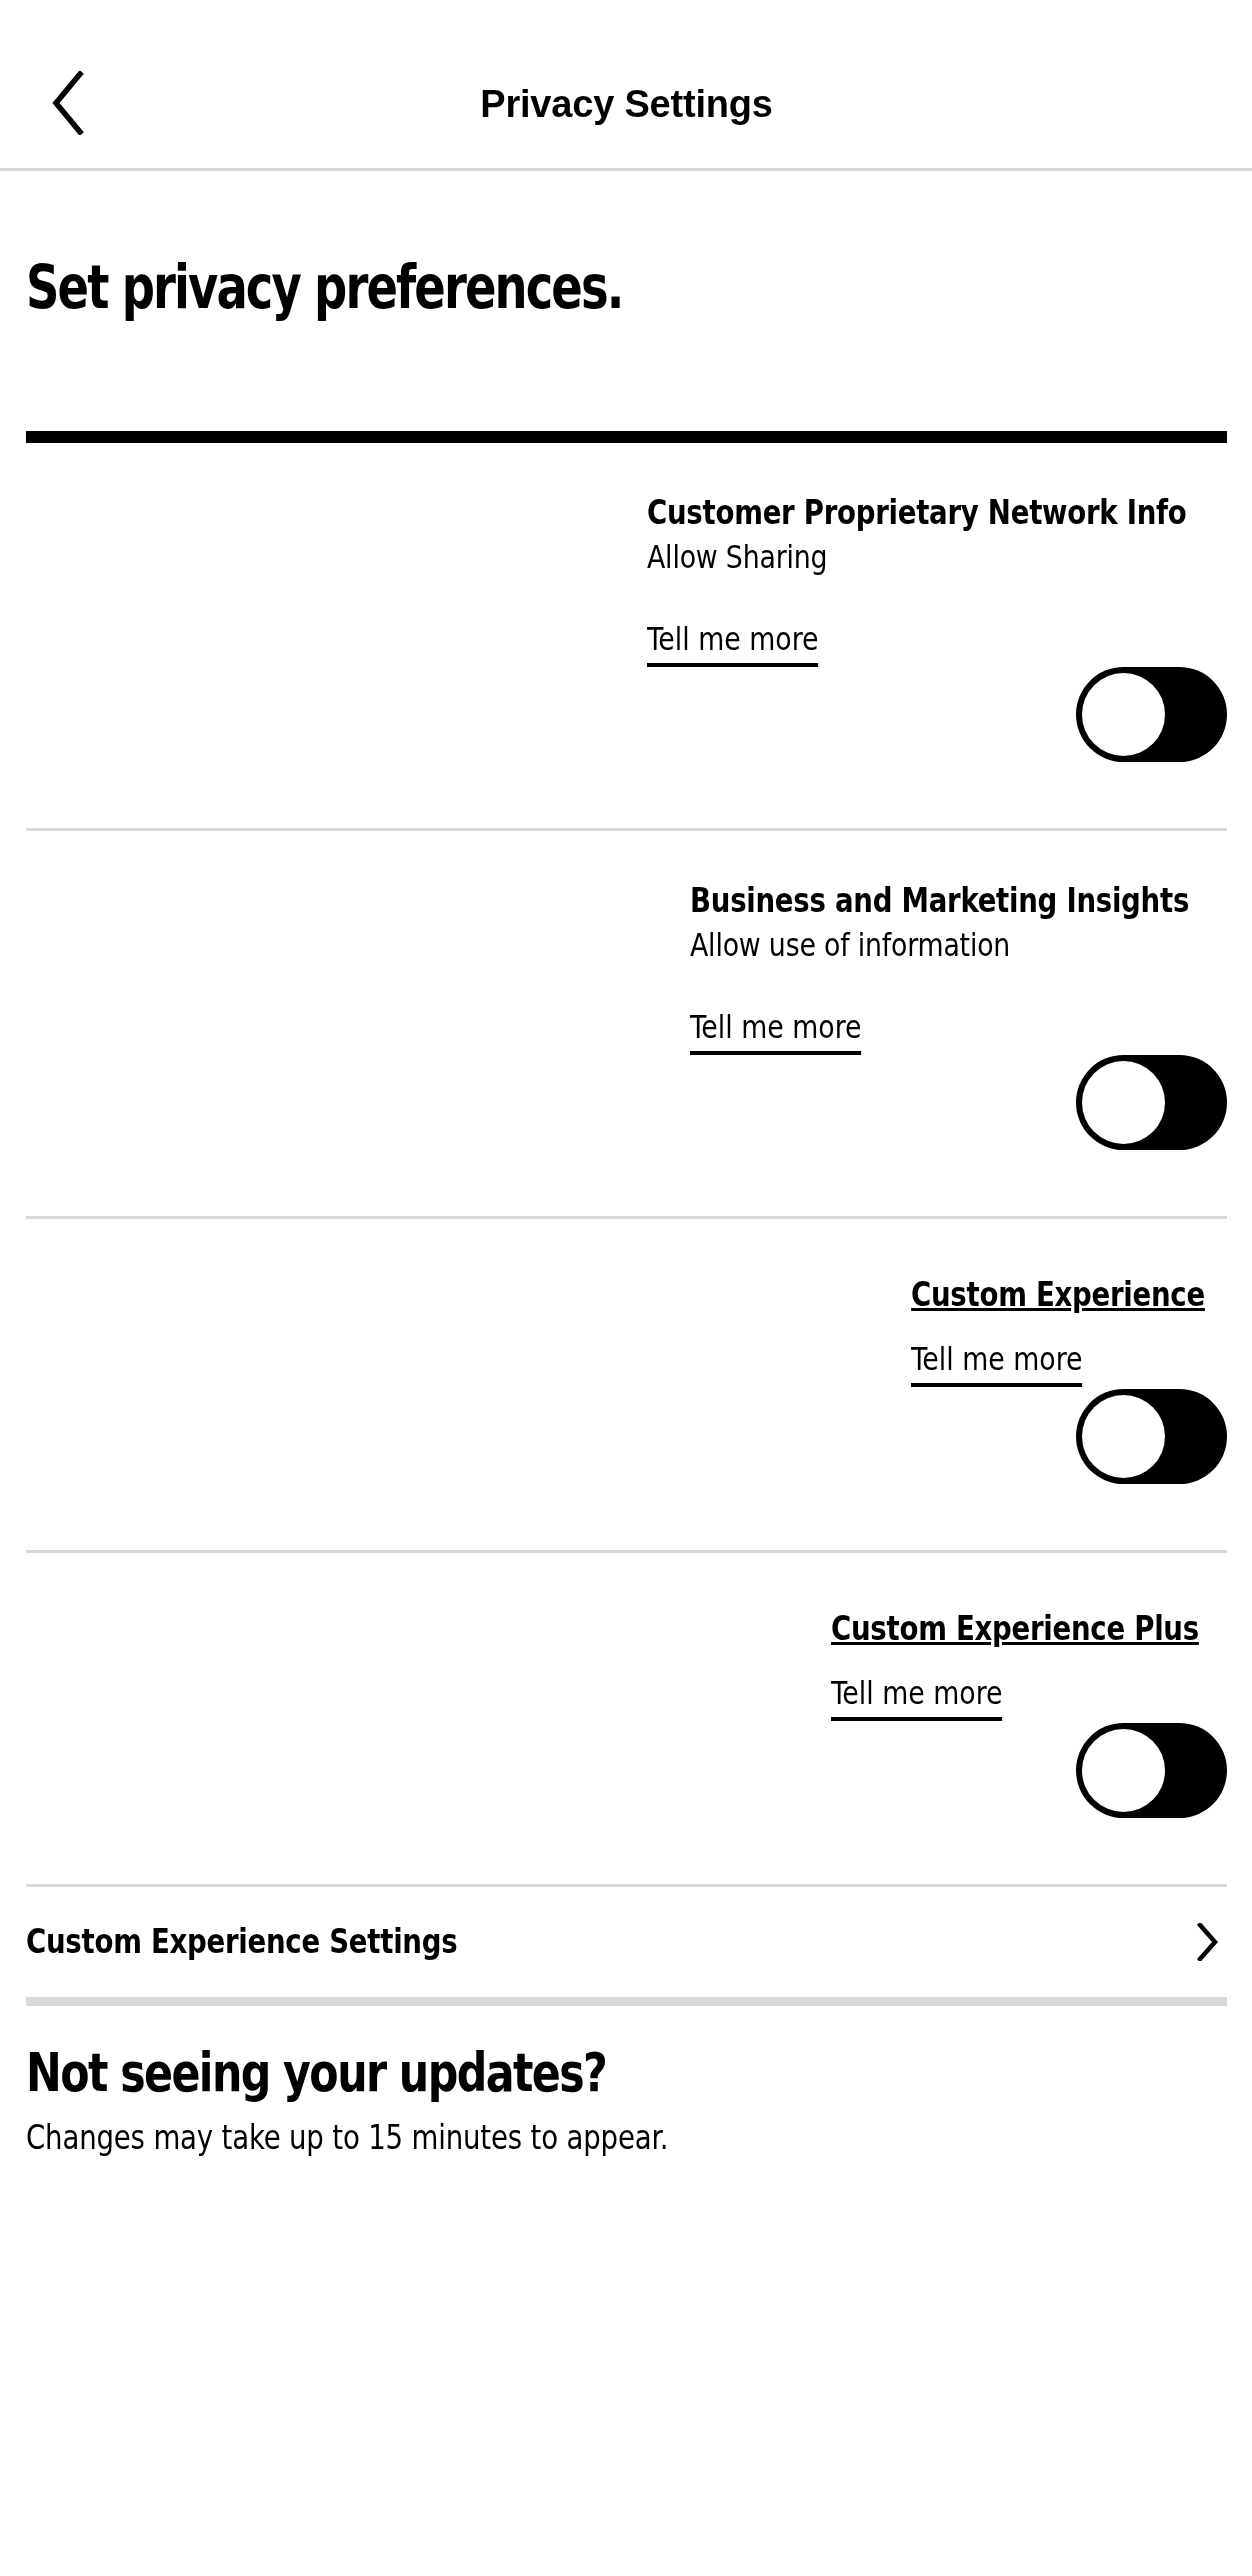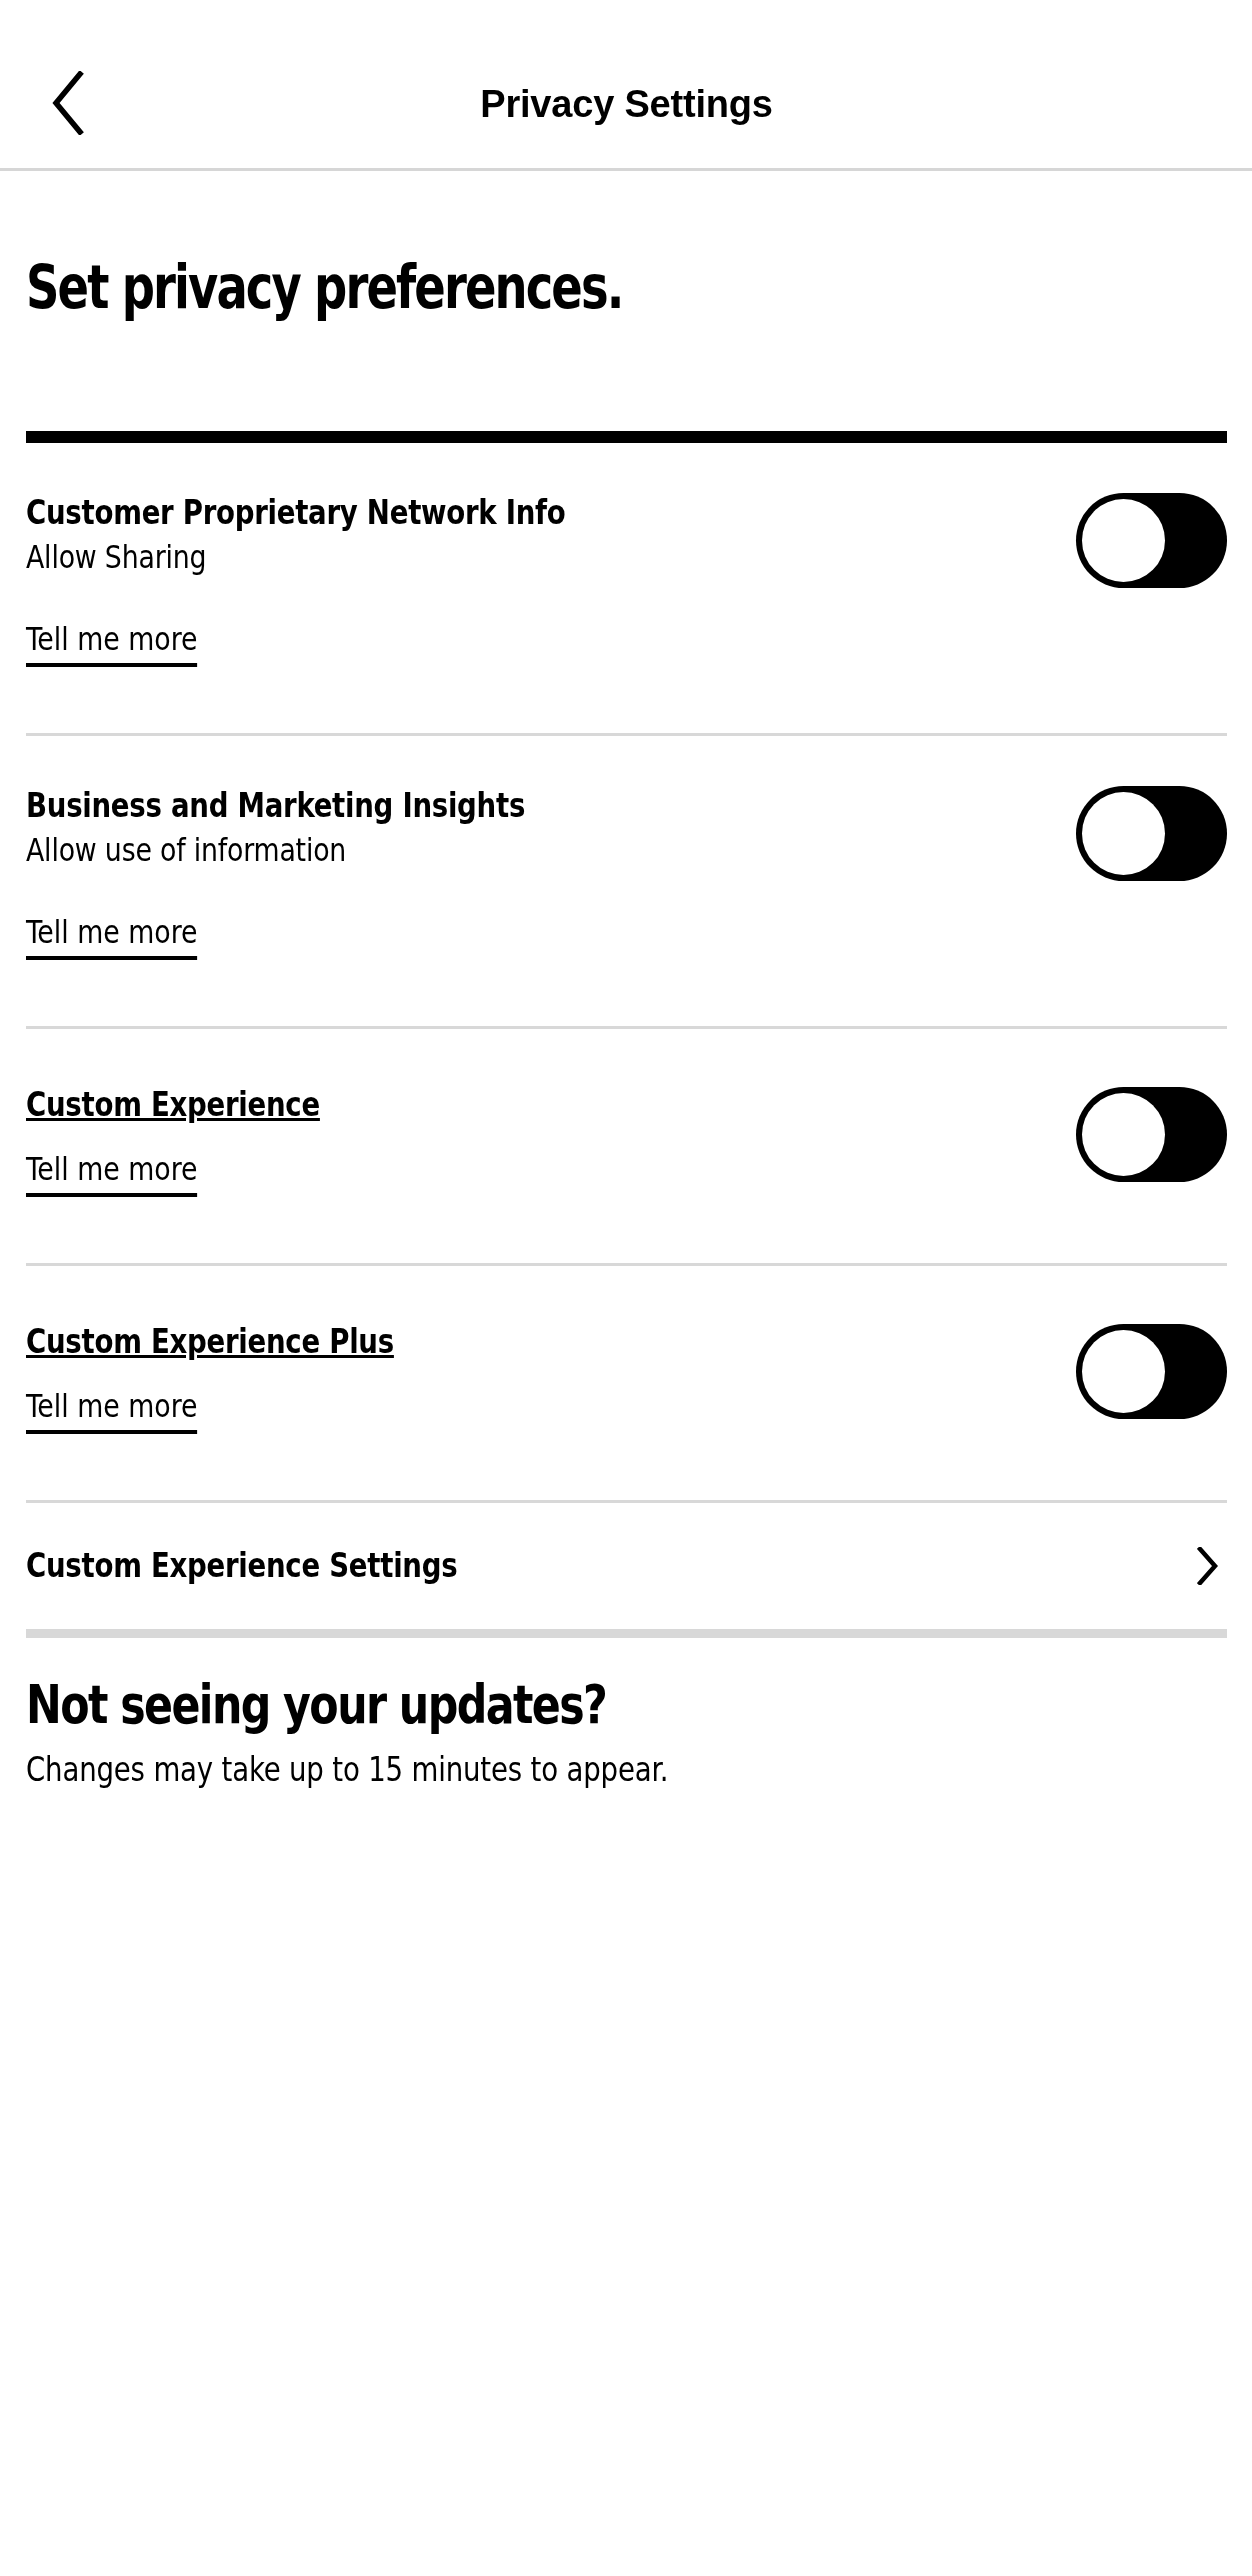--- a/index.html
+++ b/index.html
@@ -75,23 +75,24 @@
 
   .rule-thin {
     height: 3px;
     background: #d8d8d8;
   }
 
   
   .toggle-row {
     position: relative;
     display: flex;
-    align-items: flex-start;
+    align-items: flex-end;
     justify-content: space-between;
     box-sizing: border-box;
+    flex-direction: column;
   }
   .toggle-row.with-sub  { padding: 50px 0 66px 0; }
   .toggle-row.no-sub    { padding: 56px 0 66px 0; text-decoration: underline; }
 
   .row-text { flex: 1 1 auto; min-width: 0; }
 
   .row-title {
     font-family: "DejaVu Sans Condensed", "Liberation Sans Narrow", "Liberation Sans", sans-serif;
     font-weight: 700;
     font-size: 33px;
@@ -153,21 +154,21 @@
   }
 
   .switch-slot { padding-top: 2px; }
   .switch-slot.pos-a { margin-top: -2px; }
 
   
   .nav-row {
     display: flex;
     align-items: center;
     justify-content: space-between;
-    height: 126px;
+    height: 110px;
     cursor: pointer;
   }
   .nav-row-label {
     font-family: "DejaVu Sans Condensed", "Liberation Sans Narrow", "Liberation Sans", sans-serif;
     font-weight: 700;
     font-size: 33px;
     line-height: 40px;
     letter-spacing: -0.3px;
     font-stretch: condensed;
     transform: scaleX(0.93);

